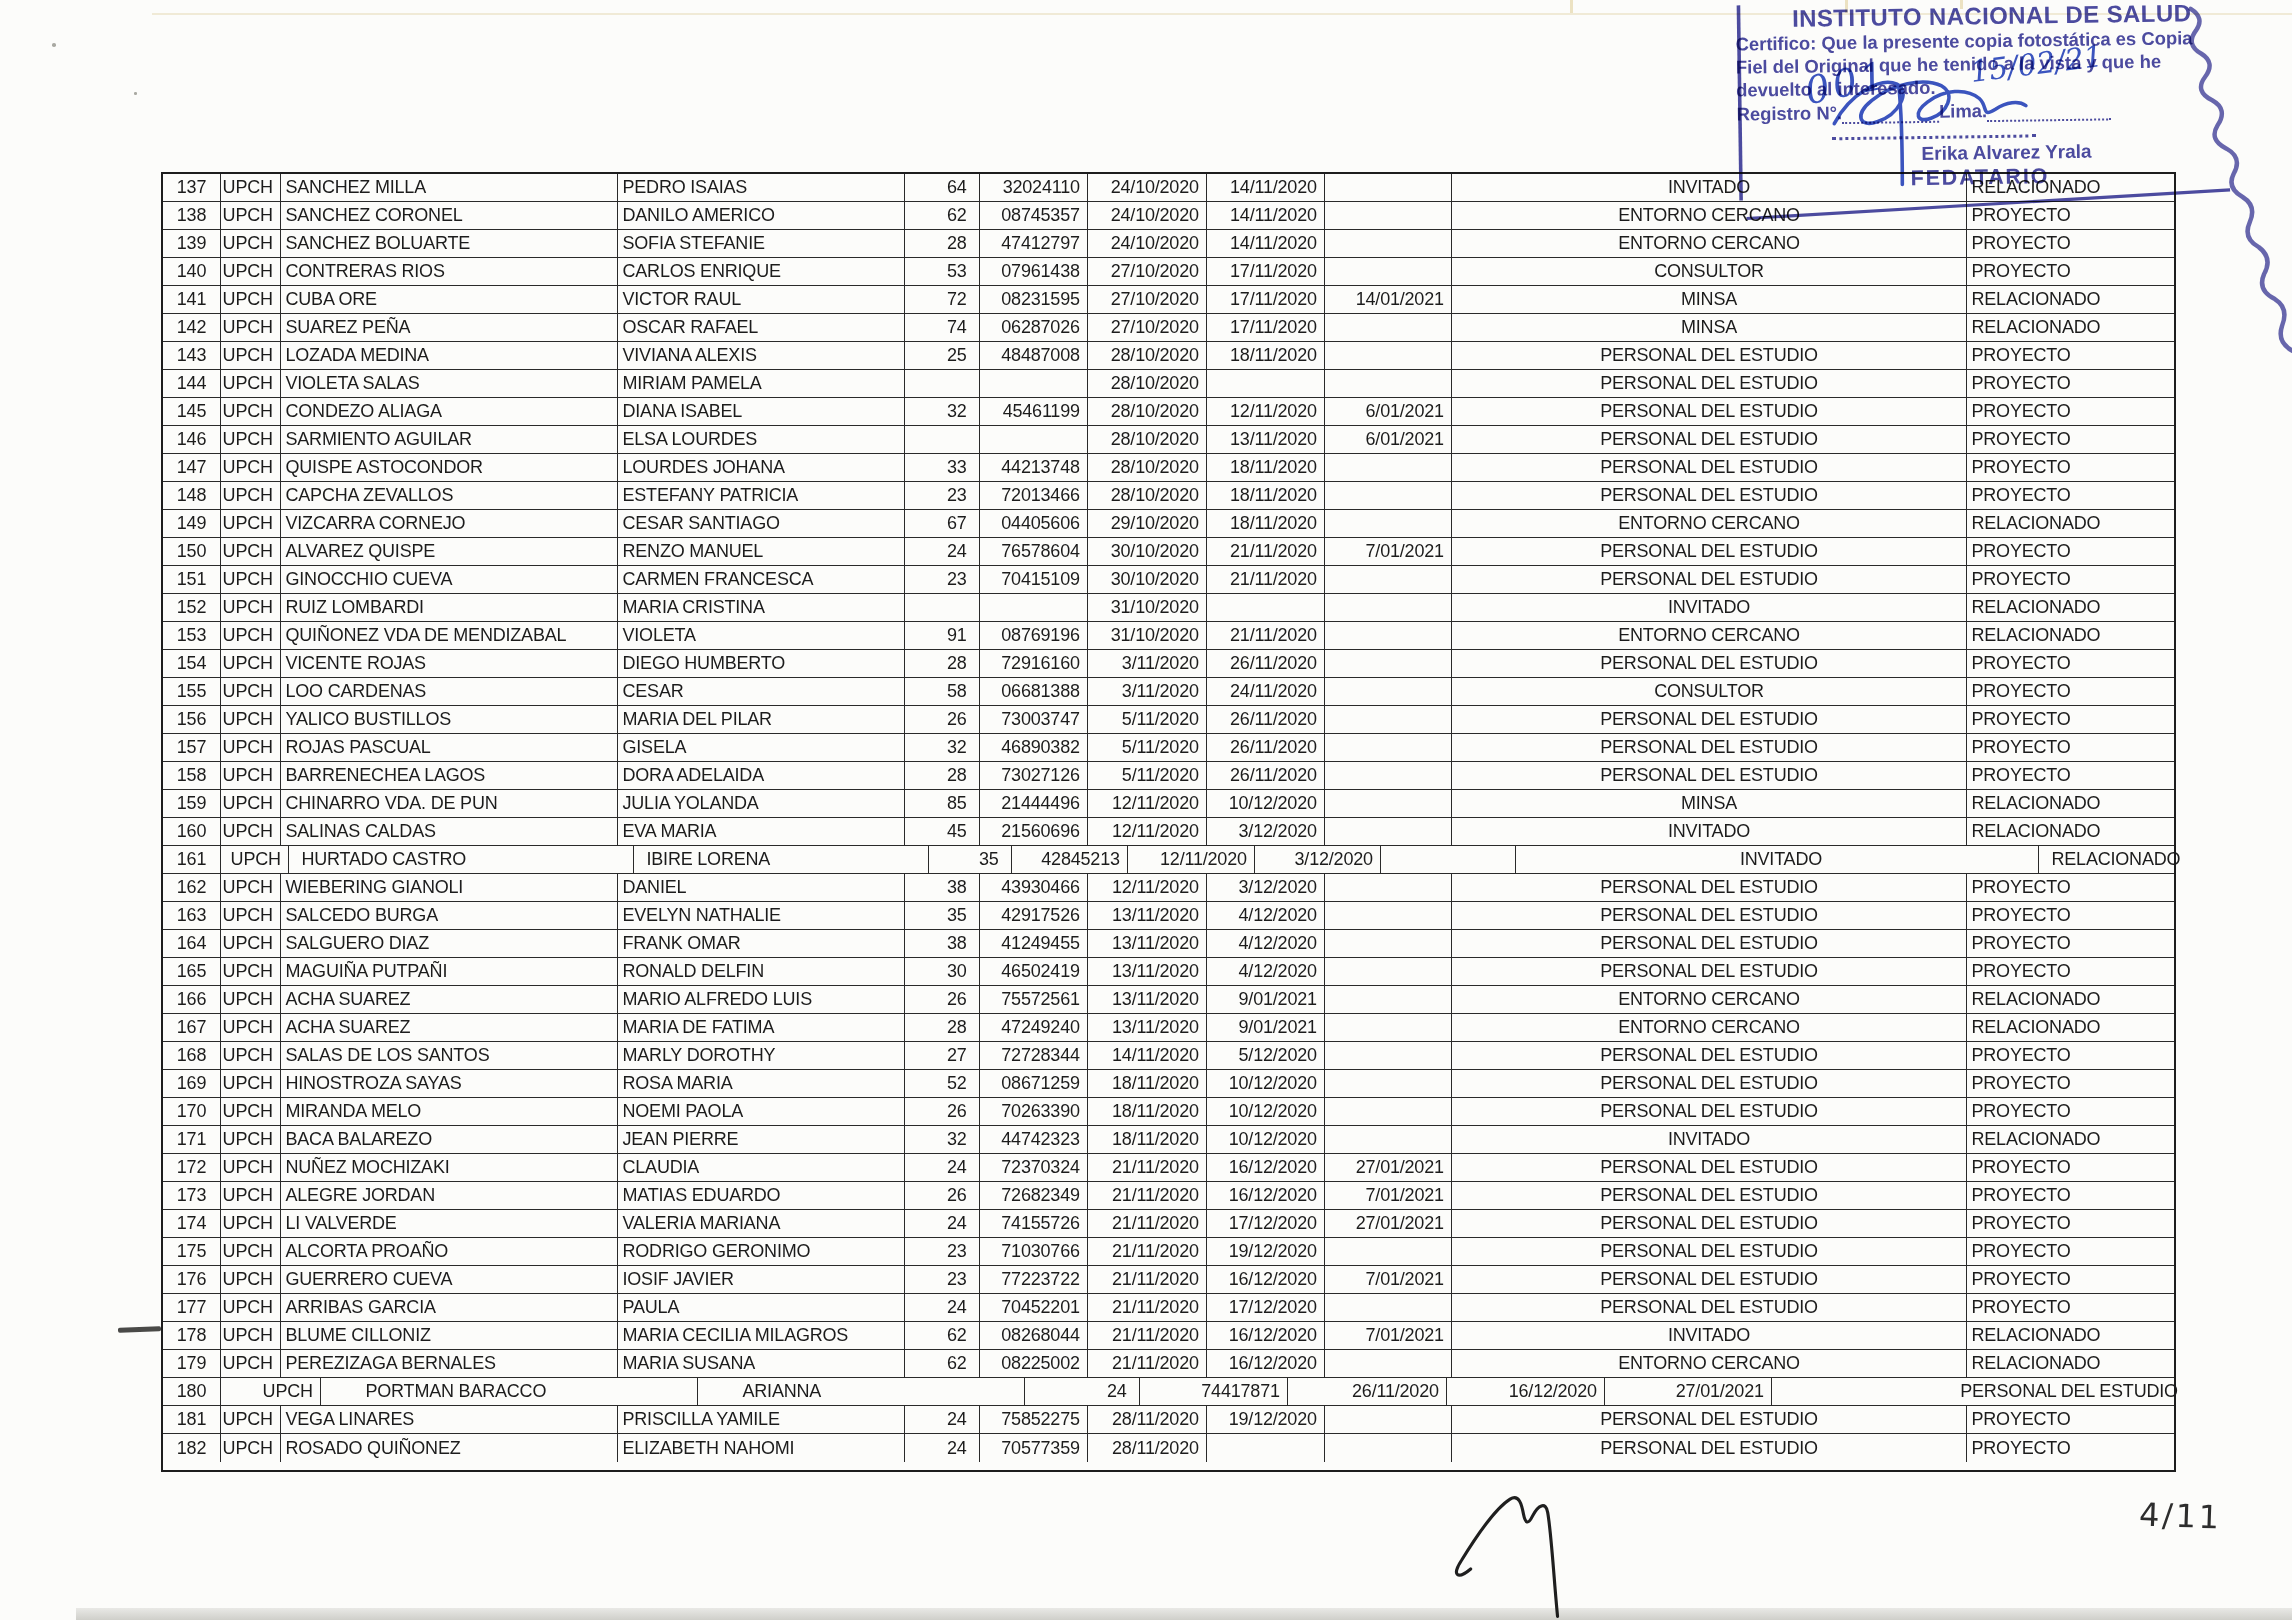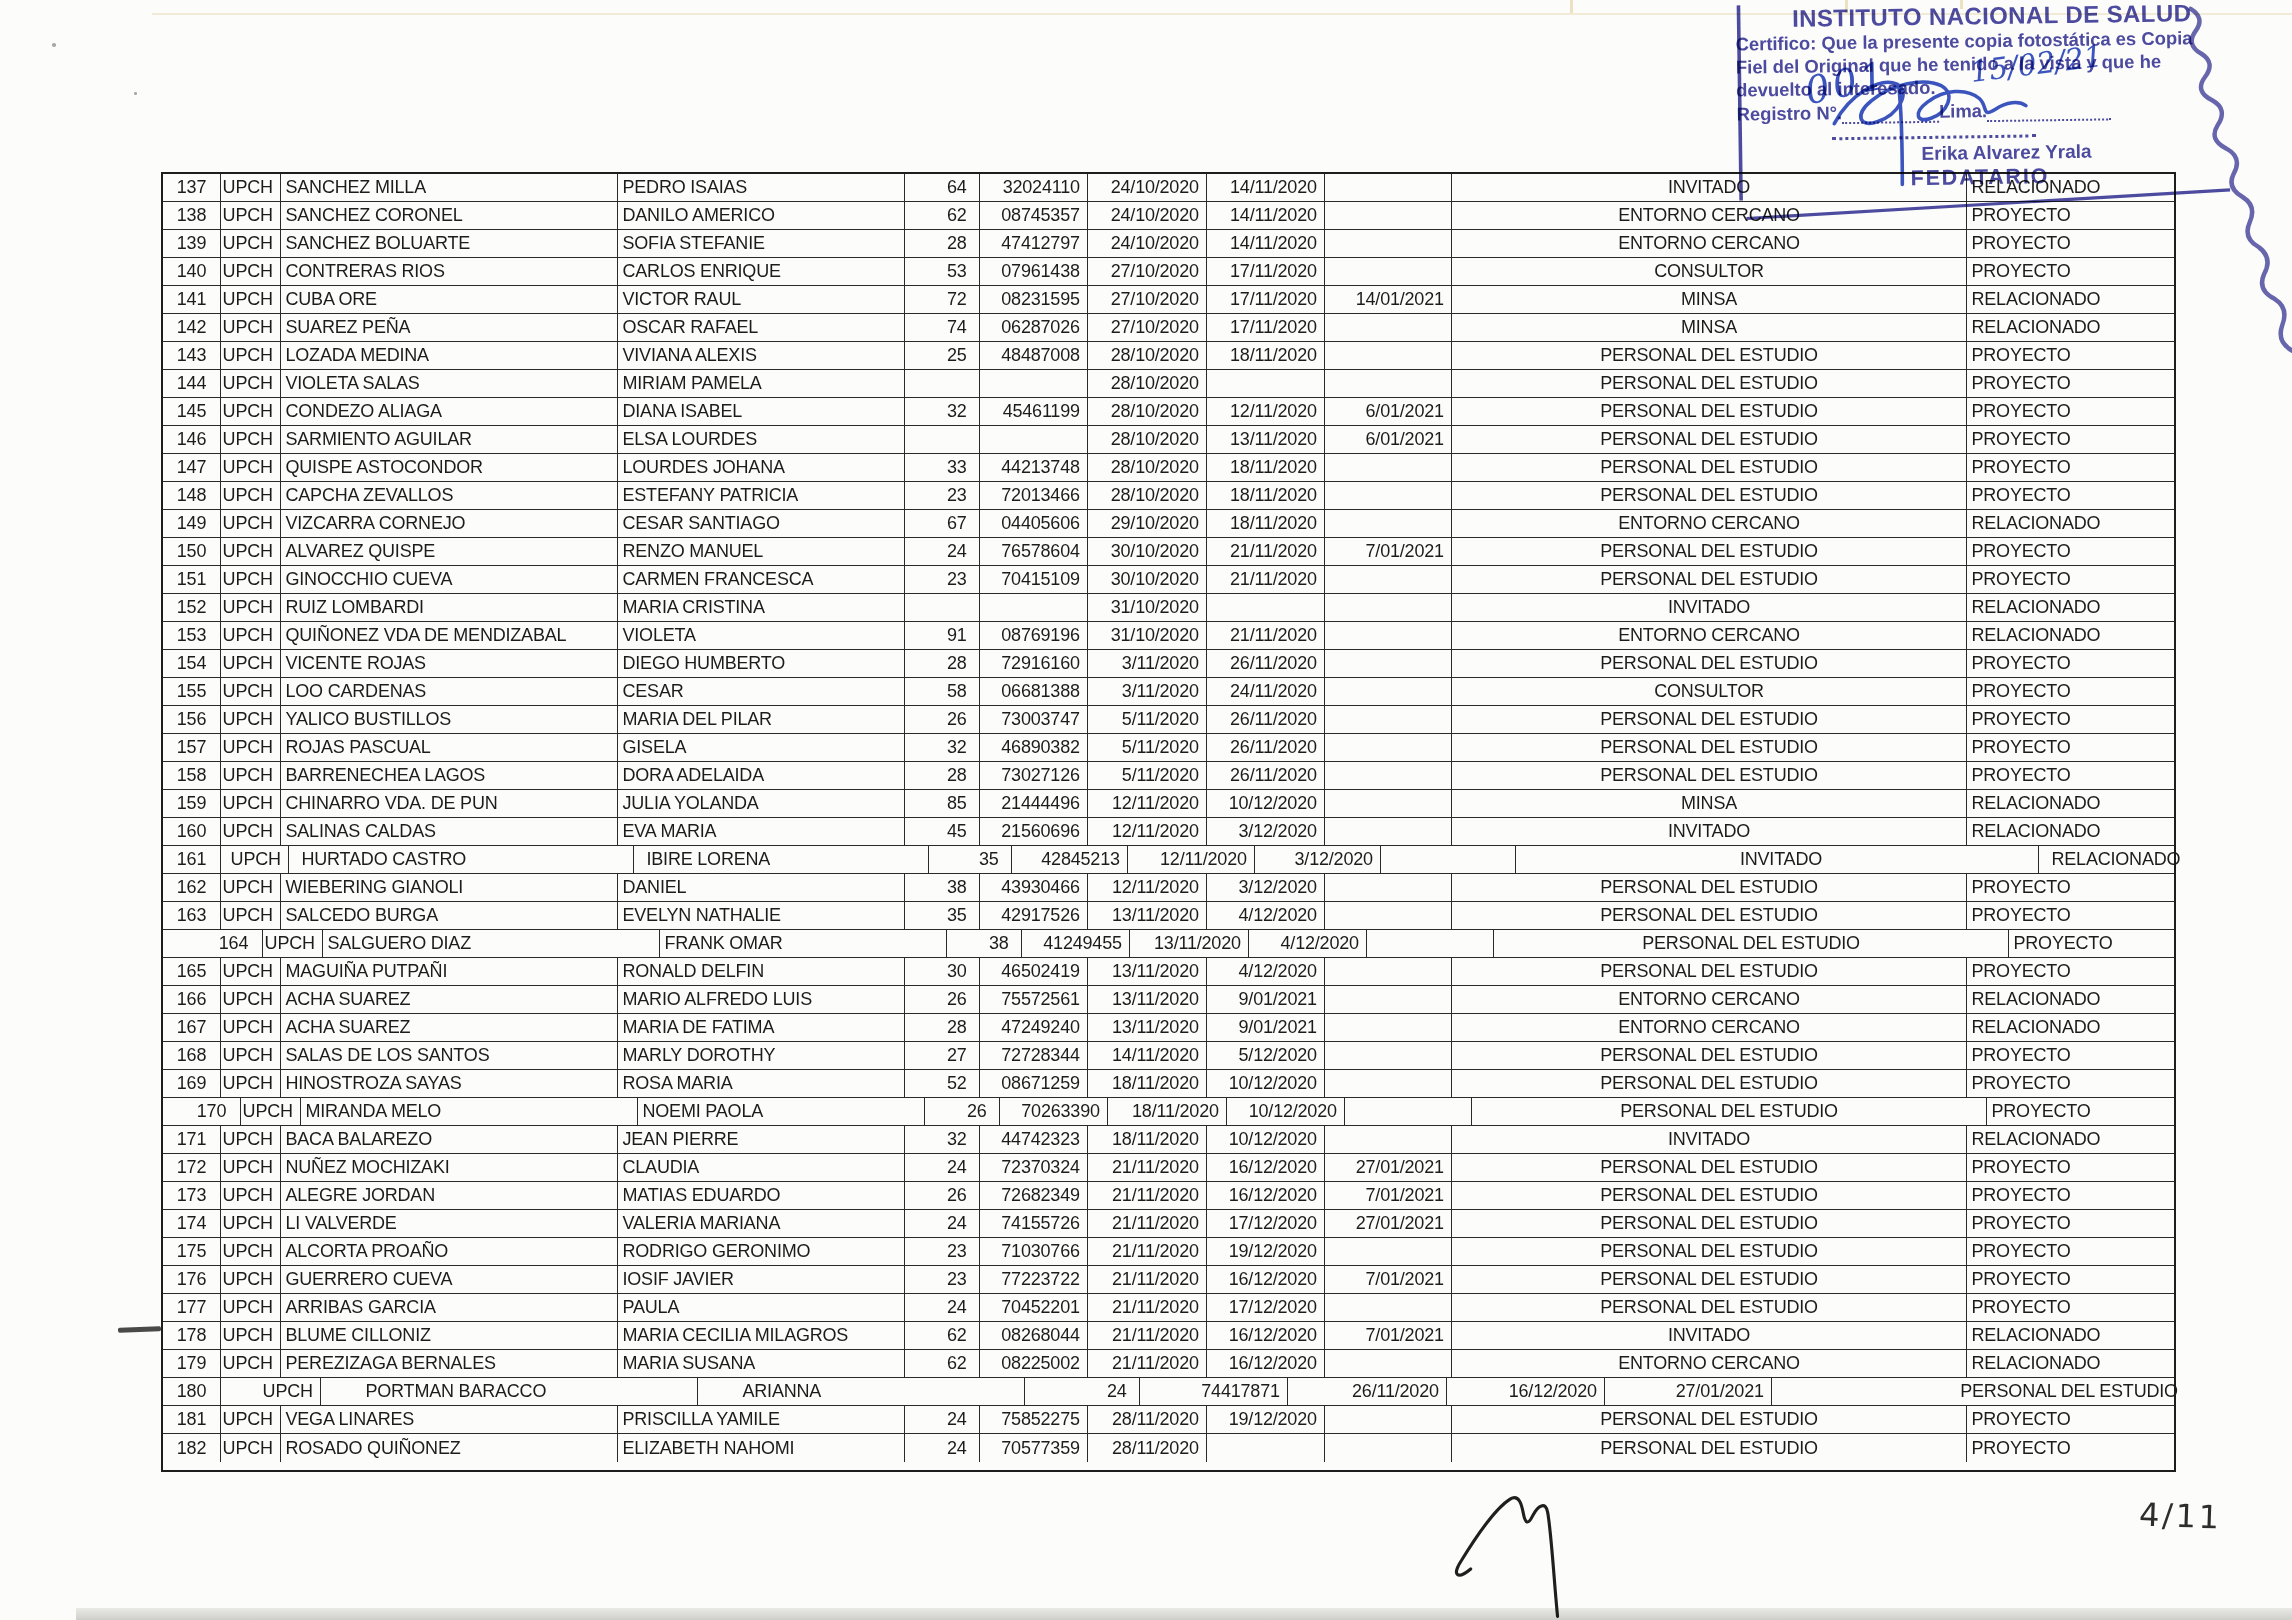--- a/index.html
+++ b/index.html
@@ -416,21 +416,21 @@
       <div class="tcell al-l">SALCEDO BURGA</div>
       <div class="tcell al-l">EVELYN NATHALIE</div>
       <div class="tcell al-r pad-age">35</div>
       <div class="tcell al-r">42917526</div>
       <div class="tcell al-r">13/11/2020</div>
       <div class="tcell al-r">4/12/2020</div>
       <div class="tcell al-r"></div>
       <div class="tcell al-c">PERSONAL DEL ESTUDIO</div>
       <div class="tcell al-l">PROYECTO</div>
     </div>
-    <div class="trow" style="height: 28px; padding-left: 42px;">
+    <div class="trow" style="height: 28px;">
       <div class="tcell al-c">164</div>
       <div class="tcell al-r">UPCH</div>
       <div class="tcell al-l">SALGUERO DIAZ</div>
       <div class="tcell al-l">FRANK OMAR</div>
       <div class="tcell al-r pad-age">38</div>
       <div class="tcell al-r">41249455</div>
       <div class="tcell al-r">13/11/2020</div>
       <div class="tcell al-r">4/12/2020</div>
       <div class="tcell al-r"></div>
       <div class="tcell al-c">PERSONAL DEL ESTUDIO</div>
@@ -494,21 +494,21 @@
       <div class="tcell al-l">HINOSTROZA SAYAS</div>
       <div class="tcell al-l">ROSA MARIA</div>
       <div class="tcell al-r pad-age">52</div>
       <div class="tcell al-r">08671259</div>
       <div class="tcell al-r">18/11/2020</div>
       <div class="tcell al-r">10/12/2020</div>
       <div class="tcell al-r"></div>
       <div class="tcell al-c">PERSONAL DEL ESTUDIO</div>
       <div class="tcell al-l">PROYECTO</div>
     </div>
-    <div class="trow" style="height: 28px; padding-left: 20px;">
+    <div class="trow" style="height: 28px;">
       <div class="tcell al-c">170</div>
       <div class="tcell al-r">UPCH</div>
       <div class="tcell al-l">MIRANDA MELO</div>
       <div class="tcell al-l">NOEMI PAOLA</div>
       <div class="tcell al-r pad-age">26</div>
       <div class="tcell al-r">70263390</div>
       <div class="tcell al-r">18/11/2020</div>
       <div class="tcell al-r">10/12/2020</div>
       <div class="tcell al-r"></div>
       <div class="tcell al-c">PERSONAL DEL ESTUDIO</div>

